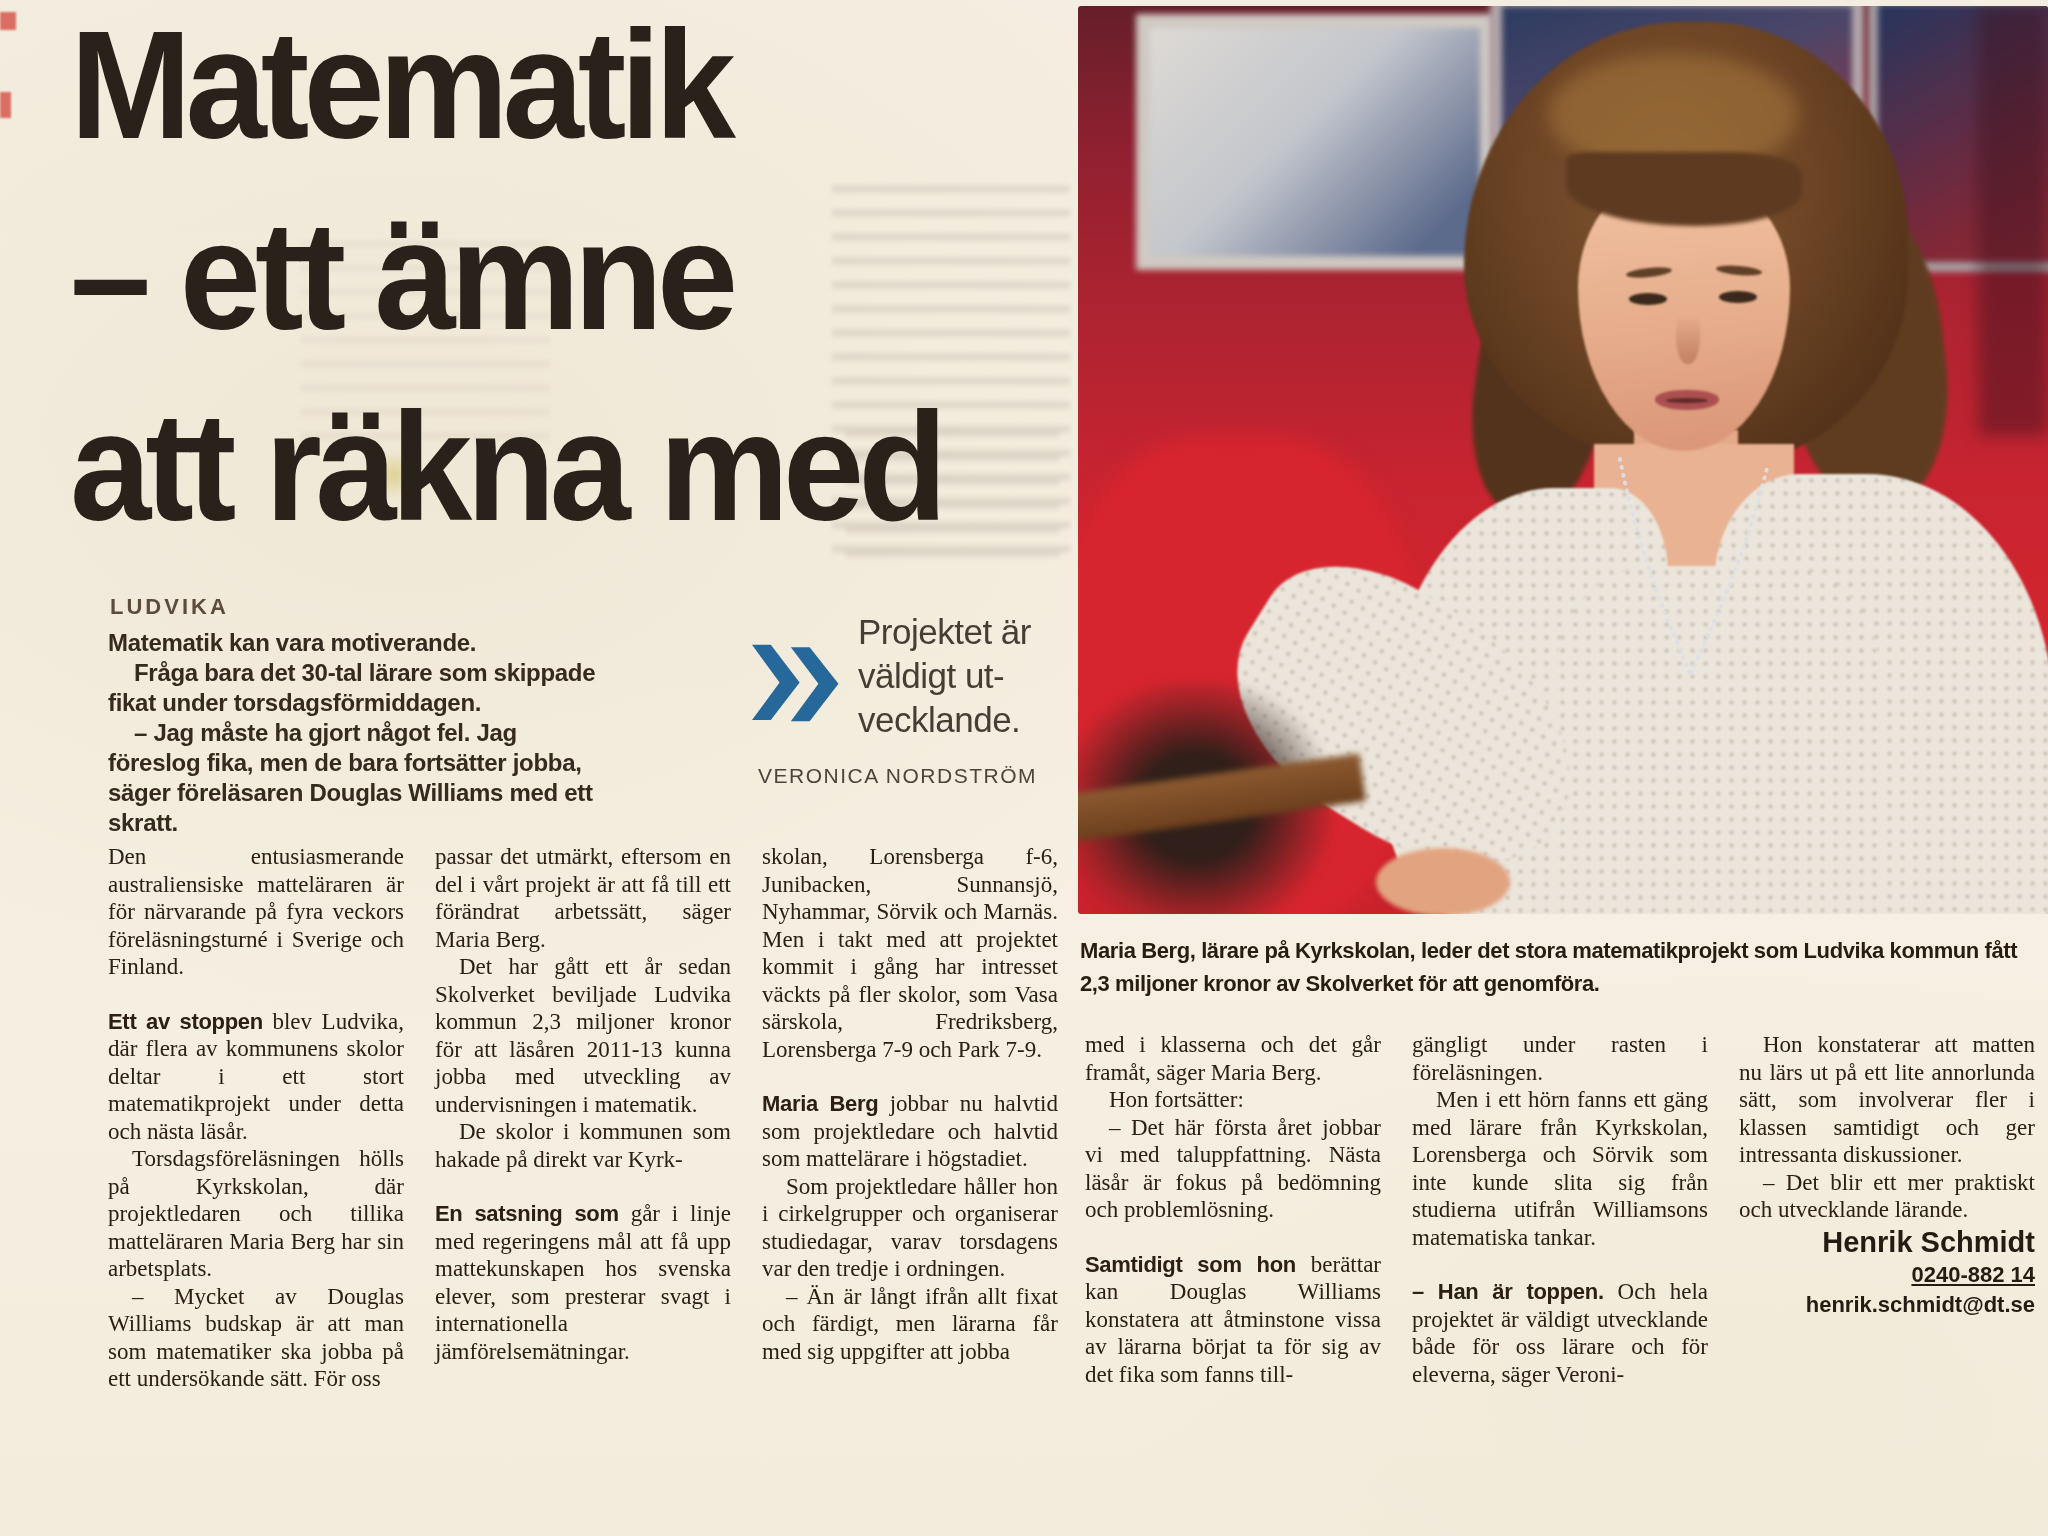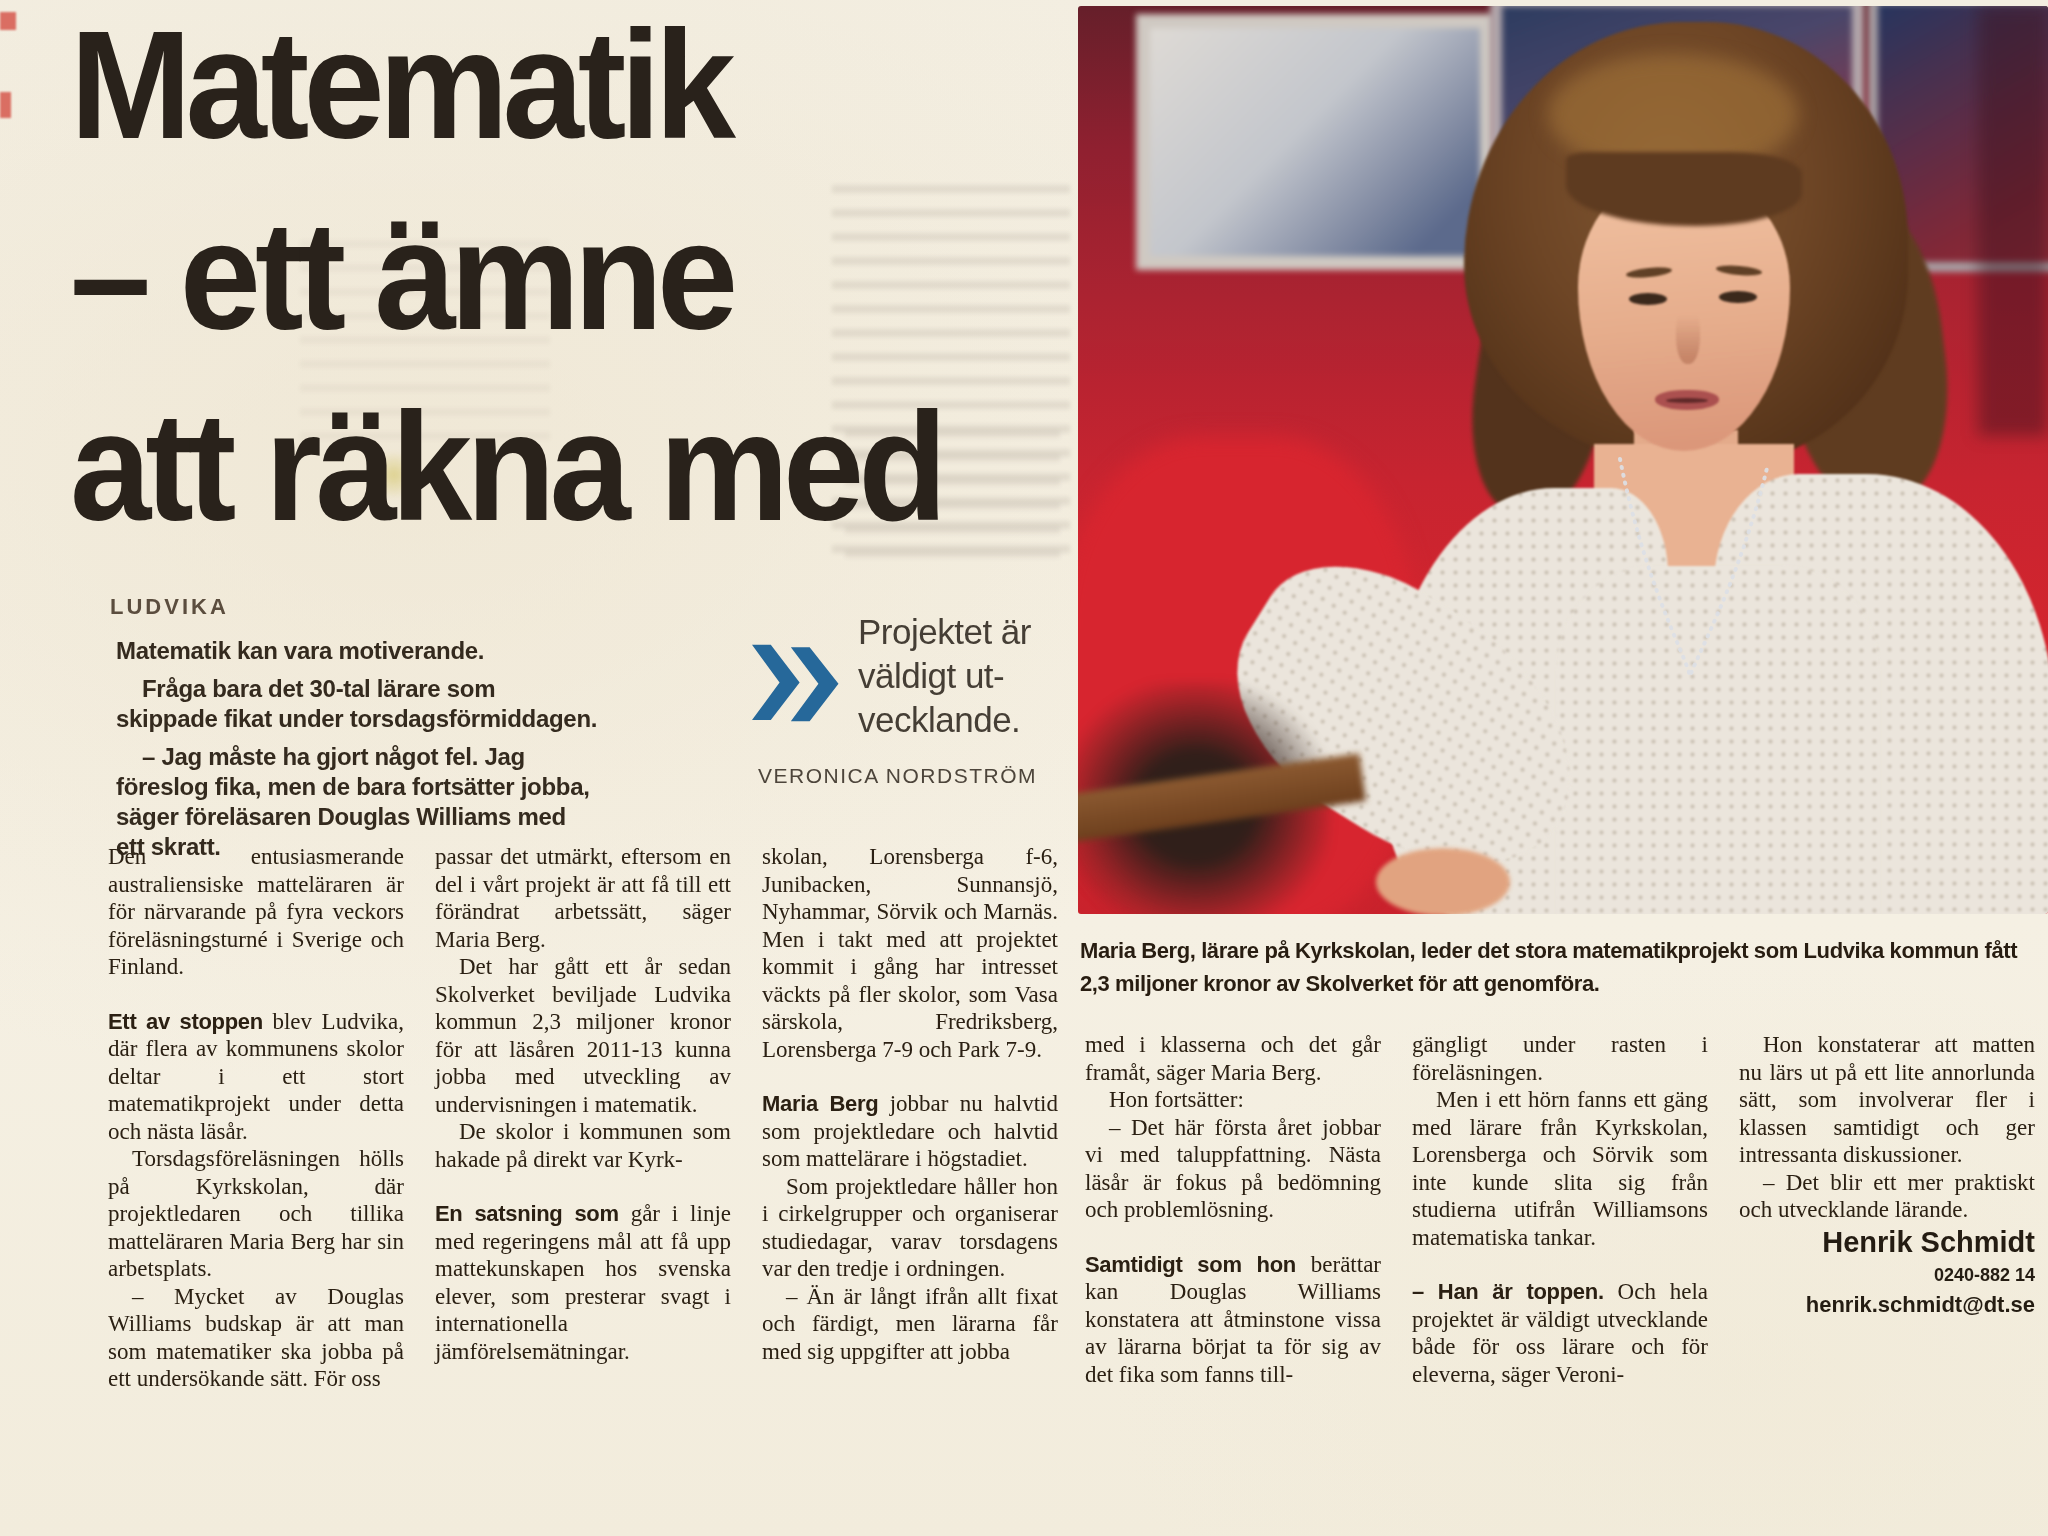--- a/index.html
+++ b/index.html
@@ -21,21 +21,21 @@
     white-space:nowrap;
   }
   
   .kicker{
     position:absolute;left:110px;top:594px;
     font-family:"Liberation Sans",sans-serif;font-weight:700;
     font-size:22px;letter-spacing:3px;color:#5b4d3e;
   }
   .intro{position:absolute;left:108px;top:628px;width:500px;}
   .intro p{
-    margin:8px;font-family:"Liberation Sans",sans-serif;font-weight:700;
+    margin:0;font-family:"Liberation Sans",sans-serif;font-weight:700;
     font-size:24px;line-height:30px;letter-spacing:-0.3px;color:#342a1e;
   }
   .intro p.ind{text-indent:26px;}
   
   .pullquote{position:absolute;left:752px;top:618px;width:340px;height:175px;}
   .pq-icon{position:absolute;left:0;top:4px;width:94px;height:124px;}
   .pq-text{
     position:absolute;left:106px;top:-8px;
     font-family:"Liberation Sans",sans-serif;font-size:35px;line-height:44px;
     color:#453e35;letter-spacing:-0.5px;
@@ -106,21 +106,21 @@
   }
   .c1{left:108px;top:843px;} .c2{left:435px;top:843px;} .c3{left:762px;top:843px;}
   .c4{left:1085px;top:1031px;} .c5{left:1412px;top:1031px;} .c6{left:1739px;top:1031px;}
   .body-p{margin:0;}
   .body-p.ind{text-indent:24px;}
   .body-p.gap{margin-top:27px;}
   .lead-in{font-family:"Liberation Sans",sans-serif;font-weight:700;font-size:22px;letter-spacing:-0.3px;}
   
   .byline{text-align:right;font-family:"Liberation Sans",sans-serif;color:#241c12;}
   .byline .name{font-weight:700;font-size:29px;line-height:36px;}
-  .byline .phone{font-weight:700;font-size:18px;line-height:30px;}
+  .byline .phone{font-weight:700;font-size:22px;line-height:30px;text-decoration:underline;}
   .byline .email{font-weight:700;font-size:22px;line-height:30px;}
   
   .bleed{
     position:absolute;
     background:repeating-linear-gradient(180deg, rgba(112,102,90,.12) 0 8px, transparent 8px 24px);
     filter:blur(2px);
   }
   .bleed.b1{left:832px;top:185px;width:238px;height:380px;}
   .bleed.b2{left:300px;top:240px;width:250px;height:200px;opacity:.45;}
   .bleed.b3{left:845px;top:430px;width:215px;height:130px;opacity:.8;}

